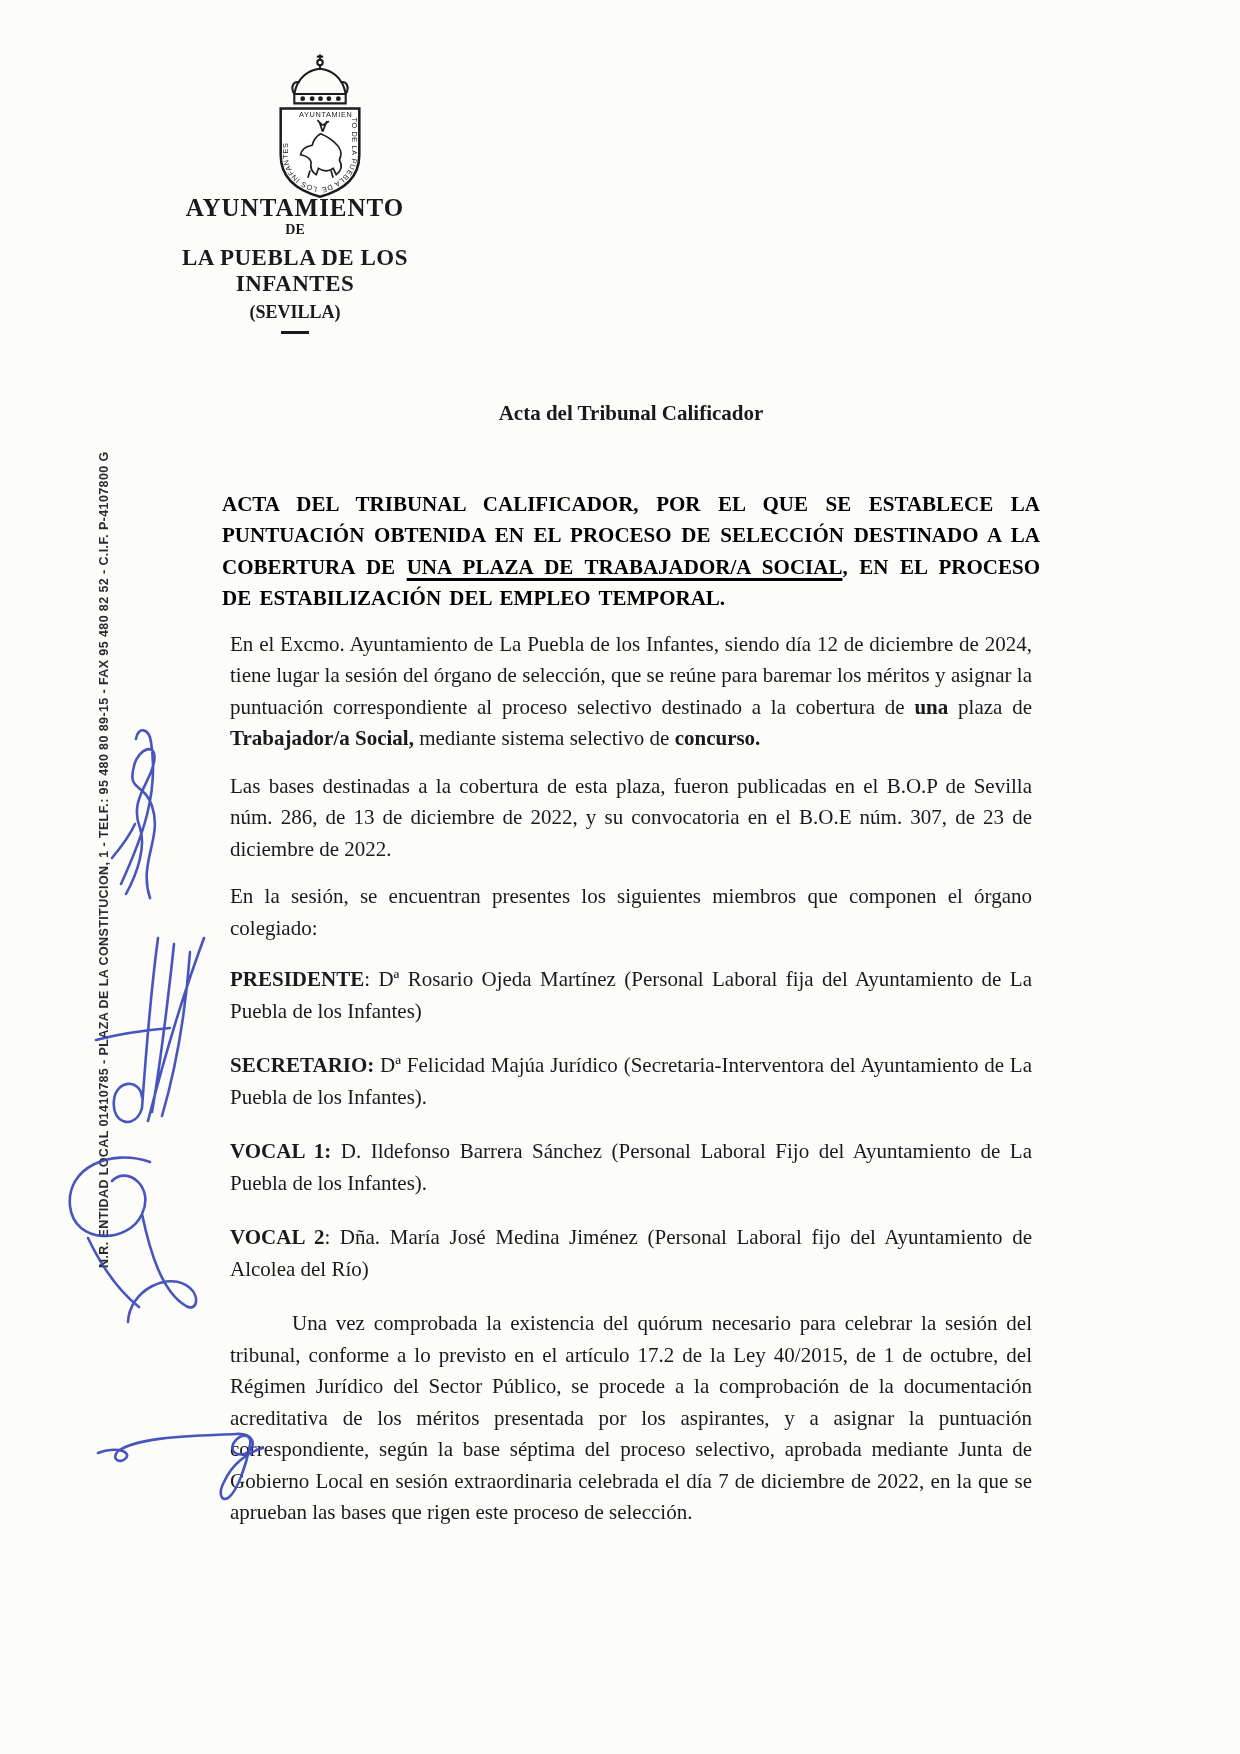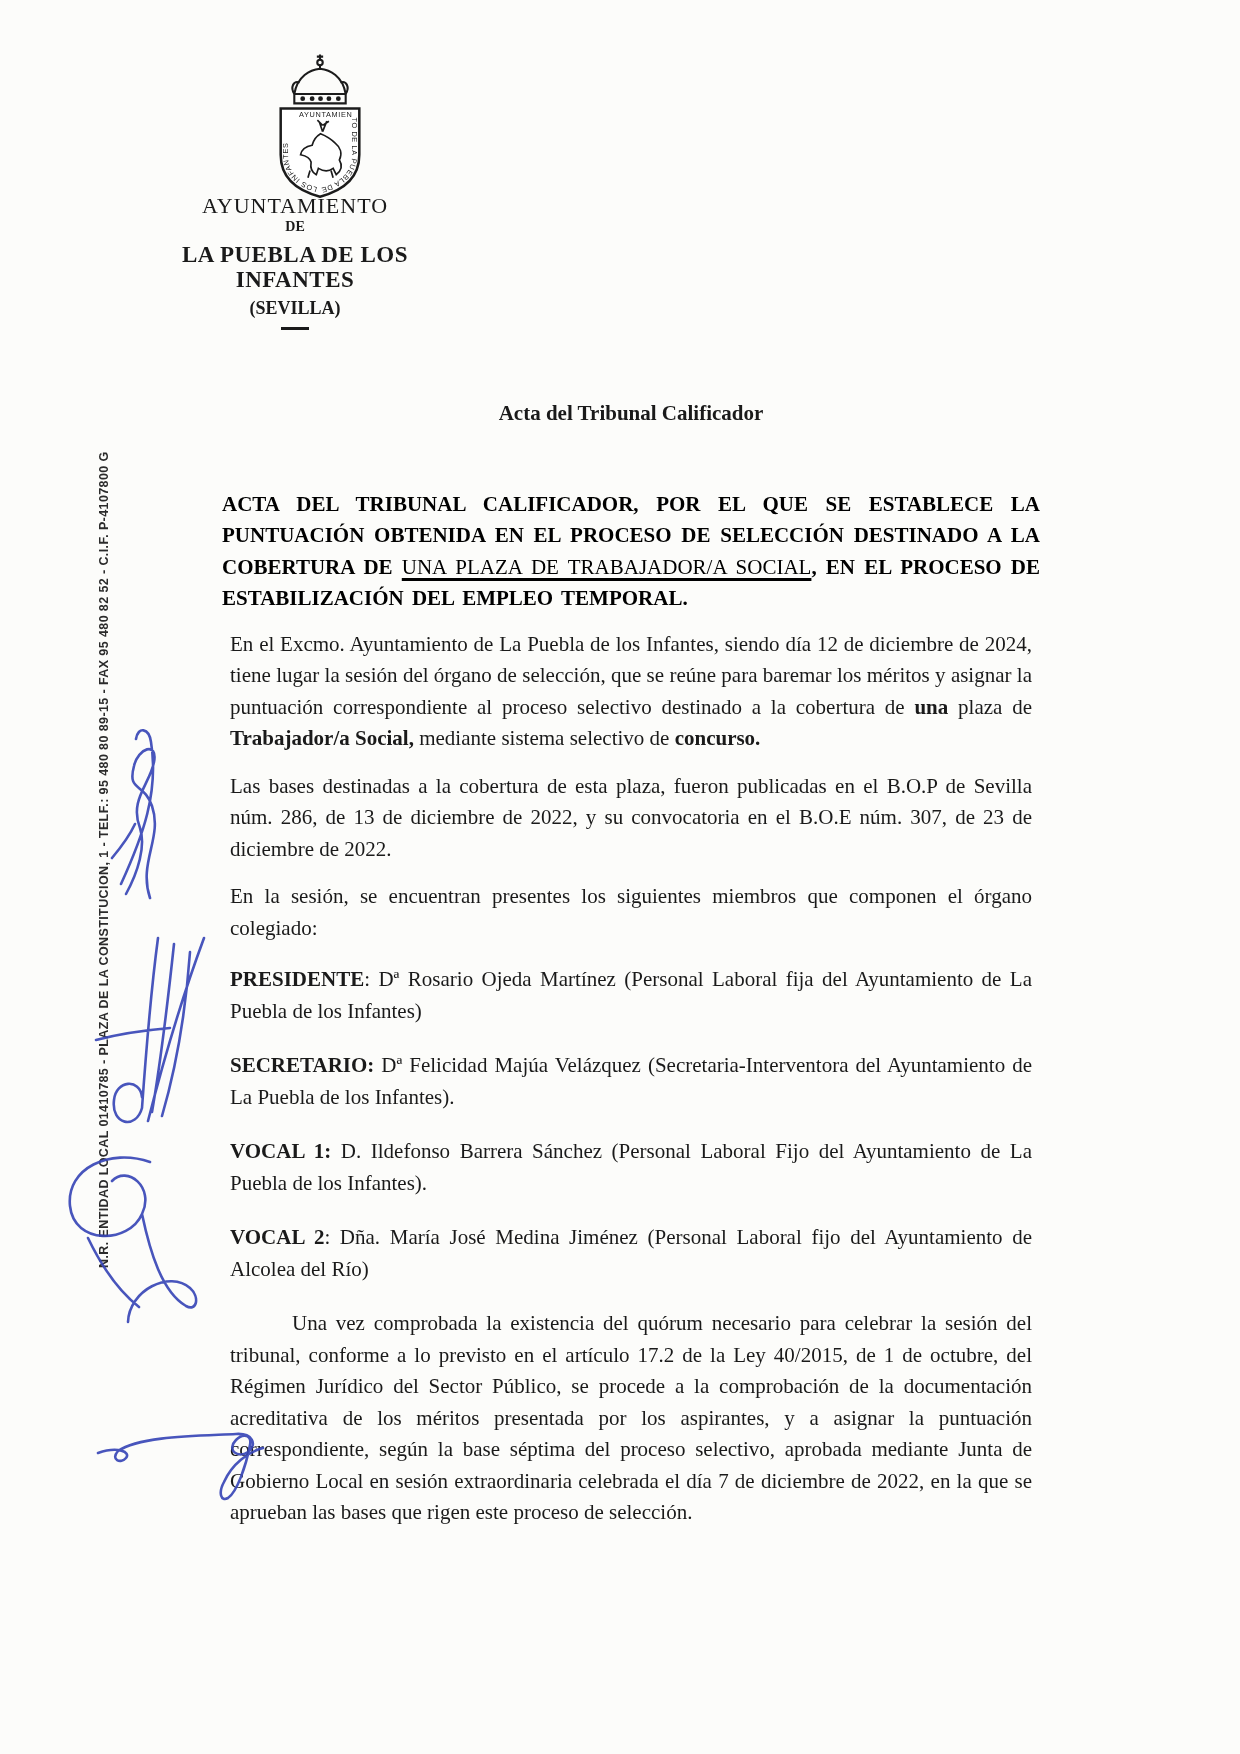--- a/index.html
+++ b/index.html
@@ -5,21 +5,21 @@
   html,body{margin:0;padding:0;background:#e9e9e9;}
   .page{
     position:relative;width:1240px;height:1754px;margin:0 auto;
     background:#fcfcfa;overflow:hidden;
     font-family:"Liberation Serif", serif;color:#1a1a1a;
   }
 
   
   .crest{position:absolute;left:255px;top:52px;width:130px;height:152px;}
   .org-block{position:absolute;left:140px;top:192px;width:310px;text-align:center;}
-  .org-1{font-size:22px;font-weight:normal;letter-spacing:1px;line-height:1.25;}
+  .org-1{font-size:25px;font-weight:bold;letter-spacing:1px;line-height:1.25;}
   .org-2{font-size:14px;font-weight:bold;line-height:1;}
   .org-3{font-size:23px;font-weight:bold;margin-top:8px;letter-spacing:0.5px;line-height:1.1;}
   .org-4{font-size:18px;font-weight:bold;margin-top:7px;line-height:1;}
   .org-rule{width:28px;height:3px;background:#1a1a1a;margin:10px auto 0;}
 
   
   .margin-text{
     position:absolute;left:97px;top:1268px;
     transform:rotate(-90deg);transform-origin:0 0;
     white-space:nowrap;
@@ -89,28 +89,28 @@
     <div class="org-3">LA PUEBLA DE LOS INFANTES</div>
     <div class="org-4">(SEVILLA)</div>
     <div class="org-rule"></div>
   </div>
 
   <div class="margin-text">N.R. ENTIDAD LOCAL 01410785 - PLAZA DE LA CONSTITUCION, 1 - TELF.: 95 480 80 89-15 - FAX 95 480 82 52 - C.I.F. P-4107800 G</div>
 
   <div class="doc-body">
     <p class="meta"><span style="font-weight: bold;">Acta del Tribunal Calificador</span></p>
 
-    <h1 class="heading"><span style="font-weight: bold;">ACTA DEL TRIBUNAL CALIFICADOR, POR EL QUE SE ESTABLECE LA PUNTUACIÓN OBTENIDA EN EL PROCESO DE SELECCIÓN DESTINADO A LA COBERTURA DE </span><span class="u2" style="font-weight: normal;">UNA PLAZA DE TRABAJADOR/A SOCIAL</span><span style="font-weight: bold;">, EN EL PROCESO DE ESTABILIZACIÓN DEL EMPLEO TEMPORAL.</span></h1>
+    <h1 class="heading"><span style="font-weight: bold;">ACTA DEL TRIBUNAL CALIFICADOR, POR EL QUE SE ESTABLECE LA PUNTUACIÓN OBTENIDA EN EL PROCESO DE SELECCIÓN DESTINADO A LA COBERTURA DE </span><span class="u2" style="font-weight: bold;">UNA PLAZA DE TRABAJADOR/A SOCIAL</span><span style="font-weight: bold;">, EN EL PROCESO DE ESTABILIZACIÓN DEL EMPLEO TEMPORAL.</span></h1>
 
     <p><span>En el Excmo. Ayuntamiento de La Puebla de los Infantes, siendo día 12 de diciembre de 2024, tiene lugar la sesión del órgano de selección, que se reúne para baremar los méritos y asignar la puntuación correspondiente al proceso selectivo destinado a la cobertura de </span><span style="font-weight: bold;">una</span><span> plaza de </span><span style="font-weight: bold;">Trabajador/a Social,</span><span> mediante sistema selectivo de </span><span style="font-weight: bold;">concurso.</span></p>
     <p><span>Las bases destinadas a la cobertura de esta plaza, fueron publicadas en el B.O.P de Sevilla núm. 286, de 13 de diciembre de 2022, y su convocatoria en el B.O.E núm. 307, de 23 de diciembre de 2022.</span></p>
     <p class="pre-members"><span>En la sesión, se encuentran presentes los siguientes miembros que componen el órgano colegiado:</span></p>
 
     <p class="member"><span style="font-weight: bold;">PRESIDENTE</span><span>: Dª  Rosario Ojeda Martínez (Personal Laboral fija del Ayuntamiento de La Puebla de los Infantes)</span></p>
-    <p class="member"><span style="font-weight: bold;">SECRETARIO:</span><span> Dª Felicidad Majúa Velázquez (Secretaria-Interventora del Ayuntamiento de La Puebla de los Infantes).</span></p>
+    <p class="member"><span style="font-weight: bold;">SECRETARIO:</span><span> Dª Felicidad Majúa Jurídico (Secretaria-Interventora del Ayuntamiento de La Puebla de los Infantes).</span></p>
     <p class="member"><span style="font-weight: bold;">VOCAL 1:</span><span> D. Ildefonso Barrera Sánchez (Personal Laboral Fijo del Ayuntamiento de La Puebla de los Infantes).</span></p>
     <p class="member"><span style="font-weight: bold;">VOCAL 2</span><span>: Dña. María José Medina Jiménez (Personal Laboral fijo del Ayuntamiento de Alcolea del Río)</span></p>
 
     <p class="final"><span>Una vez comprobada la existencia del quórum necesario para celebrar la sesión del tribunal, conforme a lo previsto en el artículo 17.2 de la Ley 40/2015, de 1 de octubre, del Régimen Jurídico del Sector Público, se procede a la comprobación de la documentación acreditativa de los méritos presentada por los aspirantes, y a asignar la puntuación correspondiente, según la base séptima del proceso selectivo, aprobada mediante Junta de Gobierno Local en sesión extraordinaria celebrada el día 7 de diciembre de 2022, en la que se aprueban las bases que rigen este proceso de selección.</span></p>
   </div>
 
   <svg class="sig-layer" viewBox="0 0 1240 1754" aria-hidden="true">
     <path stroke-width="2.6" d="M150,898 C138,862 163,838 152,806 C144,782 127,792 134,766 C138,748 158,741 154,762 C150,784 129,800 140,828 C146,846 138,872 126,894 M121,884 C143,836 159,792 151,742 C149,728 138,726 136,739 M112,858 C122,846 129,837 135,824" stroke="#3847b6"></path>
     <path stroke-width="2.6" d="M158,938 C151,990 146,1052 142,1108 M174,944 C168,1000 161,1060 152,1112 M190,952 C186,1008 176,1068 162,1116 M142,1108 C136,1130 111,1125 114,1100 C116,1080 140,1078 142,1097 M96,1040 C122,1033 147,1030 170,1028 M204,938 C181,1000 161,1070 148,1121" stroke="#3847b6"></path>
     <path stroke-width="2.6" d="M150,1162 C110,1148 66,1168 70,1206 C74,1245 129,1244 142,1214 C155,1187 127,1165 112,1181 M142,1214 C150,1252 162,1292 186,1306 C197,1312 200,1297 190,1288 C170,1270 129,1290 128,1322 M88,1238 C100,1263 116,1289 139,1307" stroke="#3847b6"></path>

